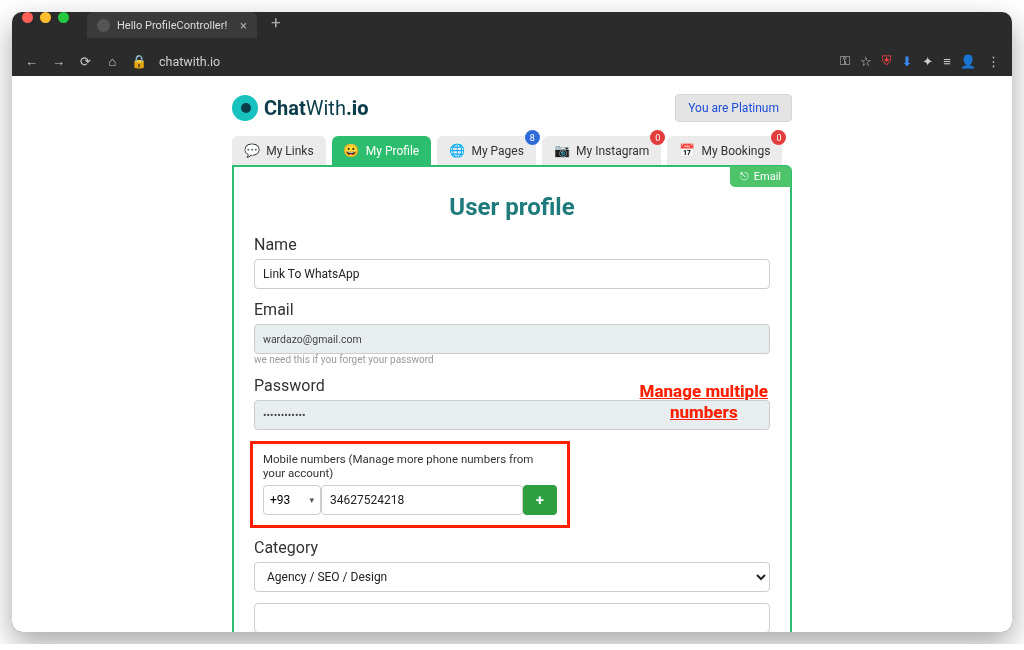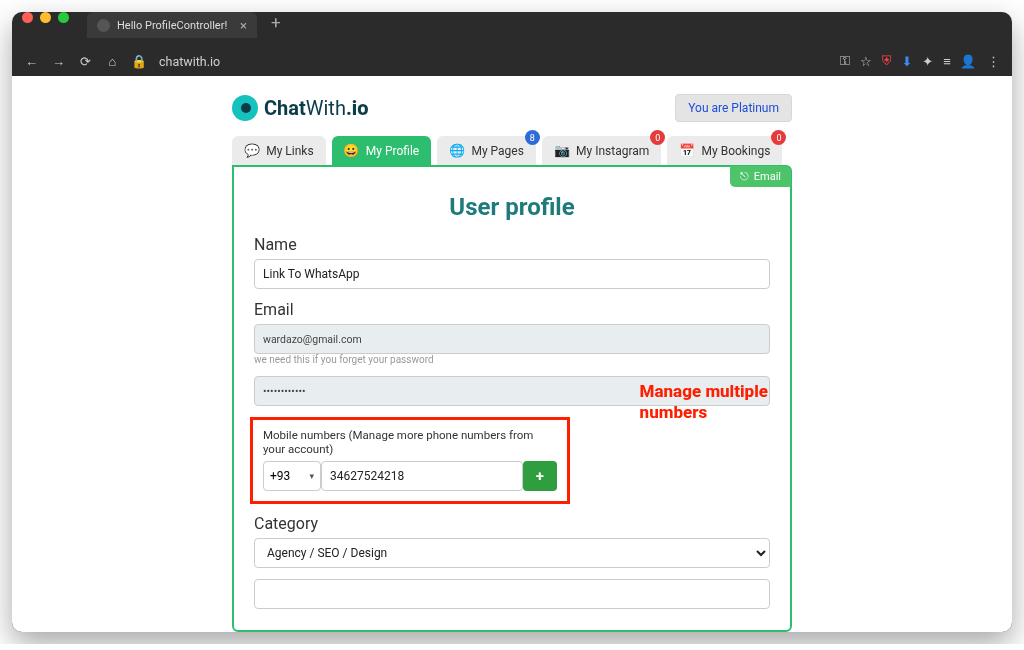--- a/index.html
+++ b/index.html
@@ -82,21 +82,21 @@
   
   .mobwrap{border:3px solid var(--highlight);padding:8px 10px 10px;margin:4px 0 10px -4px;width:calc(62%);}
   .mobrow{display:flex;margin-top:5px;}
   .ccode{width:58px;border:1px solid var(--gray-border);border-radius:4px;height:30px;
          font-size:12px;padding:0 6px;display:flex;align-items:center;justify-content:space-between;background:#fff;}
   .ccode::after{content:"▾";font-size:9px;color:#555;}
   .mobin{flex:1;}
   .addbtn{width:34px;height:30px;background:#2e9e3f;border-radius:4px;color:#fff;
           display:flex;align-items:center;justify-content:center;font-size:15px;font-weight:700;}
   .annot{position:absolute;color:var(--highlight);font-weight:800;font-size:17px;
-         right:22px;top:214px;text-align:left;line-height:1.25;}
+         right:22px;top:214px;text-align:center;line-height:1.25;text-decoration:underline;}
 
   select.sel{appearance:menulist;}
 
 </style>
 </head>
 <body>
 
 <div class="window">
 
   <div class="tabbar">
@@ -182,20 +182,21 @@
           <input class="txt" value="Link To WhatsApp" style="">
         </div>
 
         <div class="field">
           <div class="label">Email</div>
           <input class="txt ro" readonly="" value="wardazo@gmail.com" style="">
           <div class="hint">we need this if you forget your password</div>
         </div>
 
         <div class="field">
+          <div class="label">Password</div>
           <input class="txt ro" readonly="" value="••••••••••••" style="">
         </div>
 
         <div class="mobwrap">
           <div class="label" style="font-size:11.5px">Mobile numbers (Manage more phone numbers from your account)</div>
           <div class="mobrow">
             <div class="ccode">
               <span>+93</span>
             </div>
             <input class="txt mobin" value="34627524218" style="">

